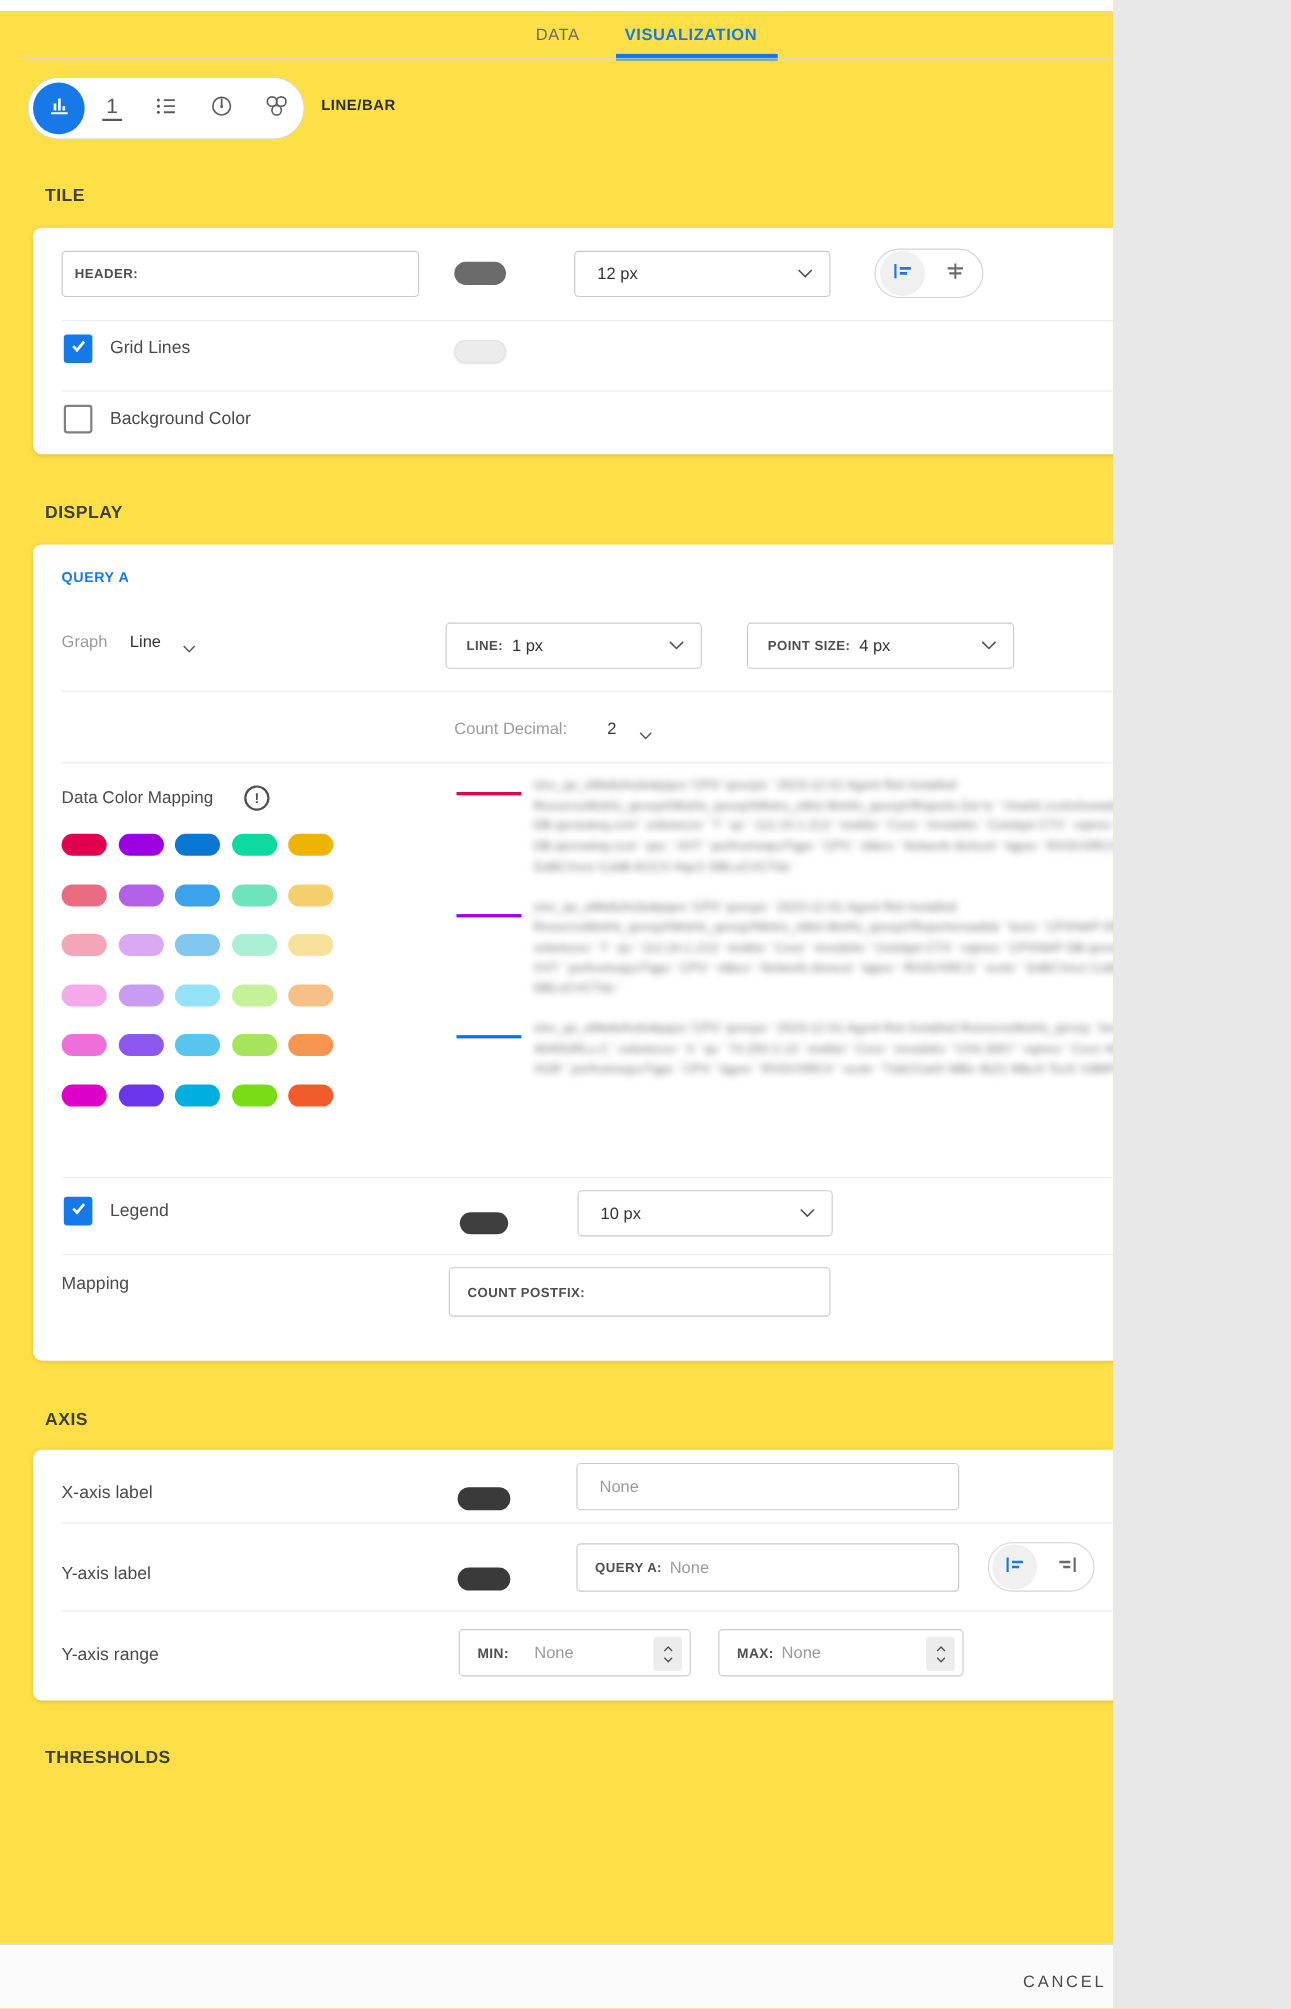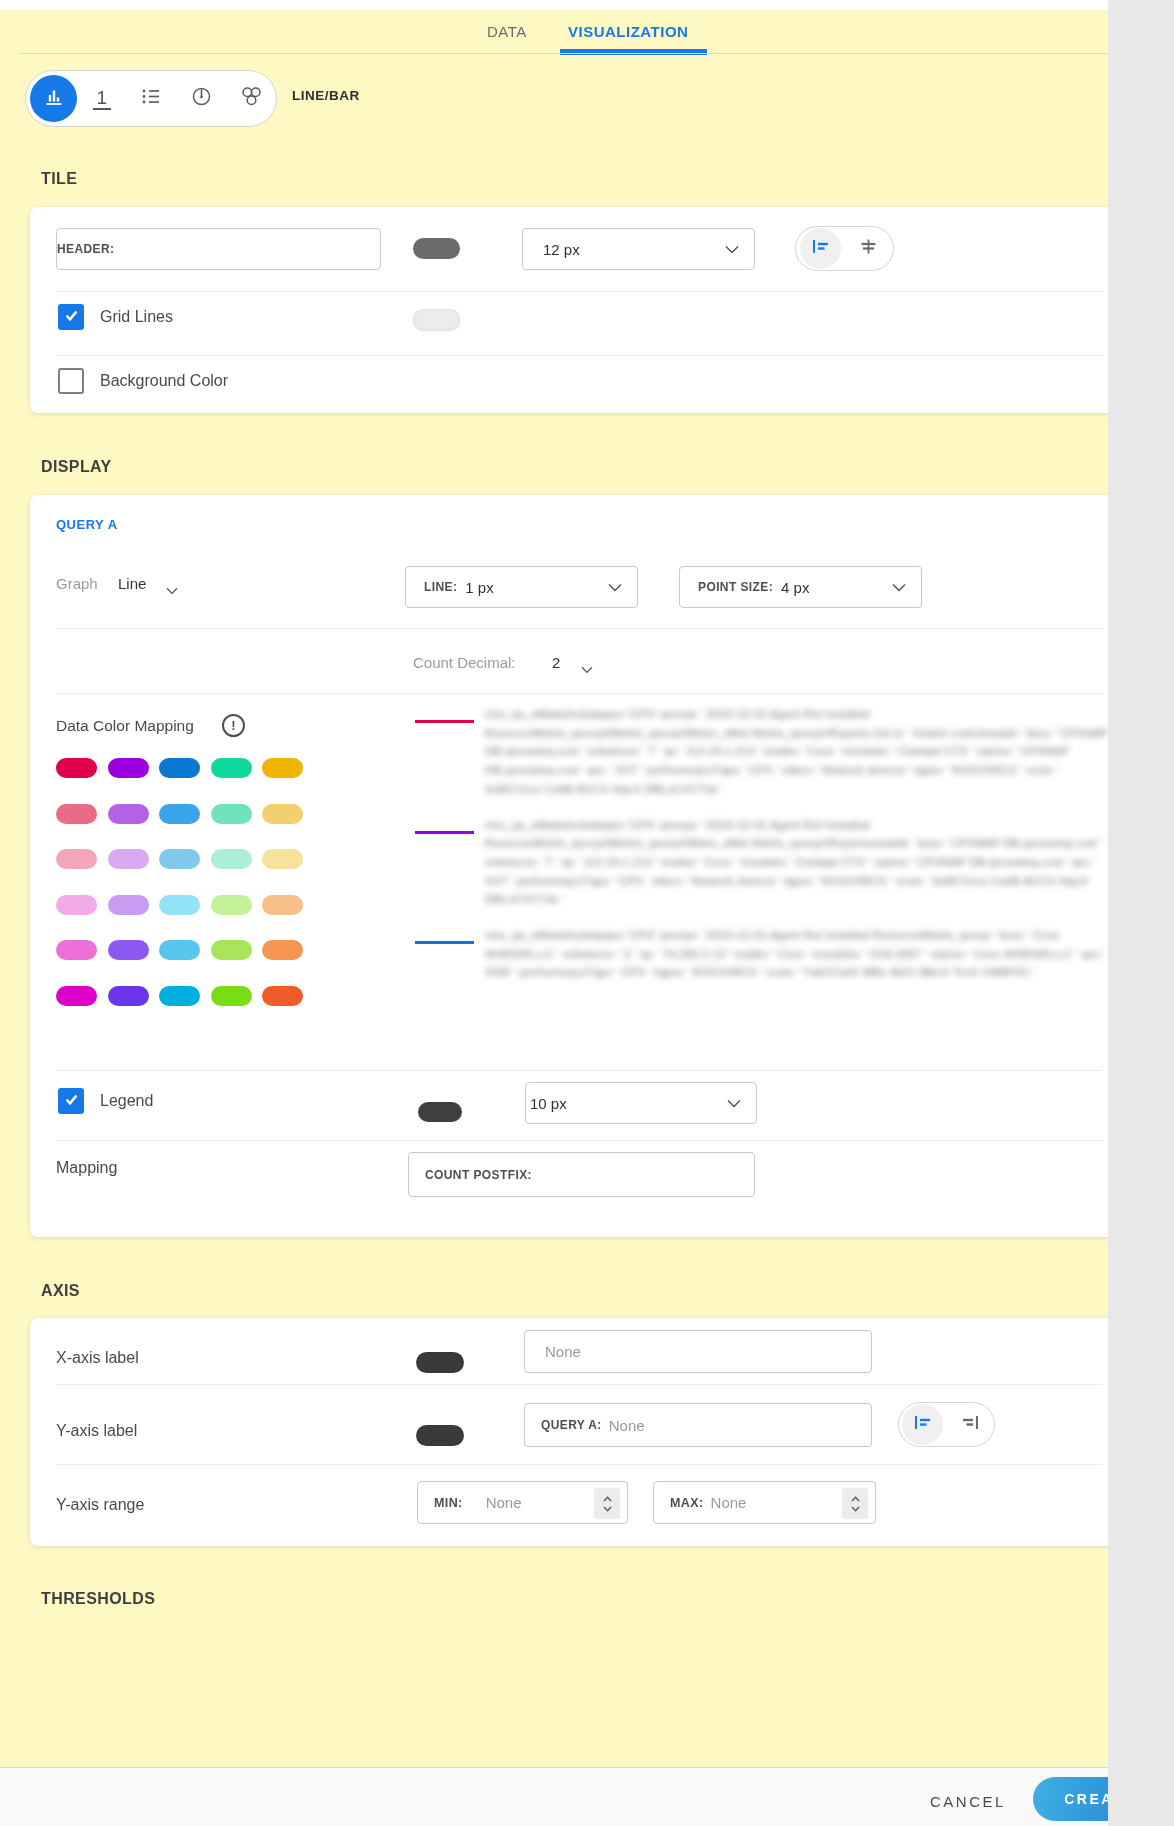--- a/index.html
+++ b/index.html
@@ -1,17 +1,17 @@
 <!DOCTYPE html>
 <html><head>
 <meta charset="utf-8">
 <style>
   * { margin:0; padding:0; box-sizing:border-box; }
   body { font-family:"Liberation Sans", sans-serif; background:#e8e8e8; }
-  .page { position:relative; width:1108px; height:1826px; background:#fef9c3; overflow:hidden; }
+  .page { position:relative; width:1012px; height:1826px; background:#fde047; overflow:hidden; }
   .abs { position:absolute; }
   .white-top { position:absolute; left:0; top:0; width:1174px; height:10px; background:#ffffff; }
   .tab { position:absolute; top:23px; font-size:15px; letter-spacing:.5px; color:#6a6a6a; cursor:pointer; }
   .tab.active { color:#1779e8; font-weight:700; }
   .tab-underline { position:absolute; left:560px; top:49px; width:147px; height:6px; background:#1779e8; }
   .head-divider { position:absolute; left:19px; top:53px; width:1121px; height:1px; background:#d9d9d9; }
   .json-btn { position:absolute; left:1118px; top:18px; width:26px; cursor:pointer; text-align:center; }
   .json-btn .txt { display:block; font-size:10px; font-weight:700; color:#3a3a3a; letter-spacing:.2px; border-bottom:1.5px solid #3a3a3a; padding-bottom:13px; }
   .json-btn .ln { display:block; height:1.5px; background:#3a3a3a; margin-top:2.5px; }
 
@@ -129,21 +129,21 @@
           <circle cx="15.7" cy="7.3" r="4.3" stroke="#5c5c5c" stroke-width="1.5"></circle>
           <circle cx="11.5" cy="15.2" r="4.3" stroke="#5c5c5c" stroke-width="1.5"></circle>
         </svg>
       </span>
     </div>
   </div>
   <div class="type-label">LINE/BAR</div>
 
   <div class="sec-h" style="top:170px;">TILE</div>
   <div class="card" style="top:207px;height:206px;">
-    <div class="field inp" style="left:26px;top:21px;width:325px;height:42px;padding-left:0;">
+    <div class="field inp" style="left:26px;top:21px;width:325px;height:42px;padding-left:11px;">
       <span class="prefix">HEADER:</span>
     </div>
     <div class="swatch" style="left: 383px; top: 31px; background: rgb(107, 107, 107);"></div>
     <div class="field" style="left:492px;top:21px;width:233px;height:42px;padding-left:20px;">
       <span class="value">12 px</span>
       <span class="chev">
         <svg width="14" height="9" viewBox="0 0 14 9" fill="none">
             <polyline points="1,1.5 7,7.5 13,1.5" stroke="#4f4f4f" stroke-width="1.4"></polyline>
           </svg>
       </span>
@@ -282,21 +282,21 @@
     <div class="divider" style="top:575px;"></div>
     <div class="cb checked" style="left:28px;top:593px;">
       <span>
         <svg width="15" height="15" viewBox="0 0 14 14" fill="none">
             <polyline points="2.4,7.2 5.6,10.6 11.6,3.4" stroke="#fff" stroke-width="2.3"></polyline>
           </svg>
       </span>
     </div>
     <div class="lbl" style="left:70px;top:597px;">Legend</div>
     <div class="swatch" style="left: 388px; top: 607px; width: 44px; height: 20px; background: rgb(63, 63, 63);"></div>
-    <div class="field" style="left:495px;top:587px;width:232px;height:42px;padding-left:4px;">
+    <div class="field" style="left:495px;top:587px;width:232px;height:42px;padding-left:20px;">
       <span class="value">10 px</span>
       <span class="chev">
         <svg width="14" height="9" viewBox="0 0 14 9" fill="none">
             <polyline points="1,1.5 7,7.5 13,1.5" stroke="#4f4f4f" stroke-width="1.4"></polyline>
           </svg>
       </span>
     </div>
     <div class="divider" style="top:645px;"></div>
 
     <div class="lbl" style="left:26px;top:664px;">Mapping</div>

